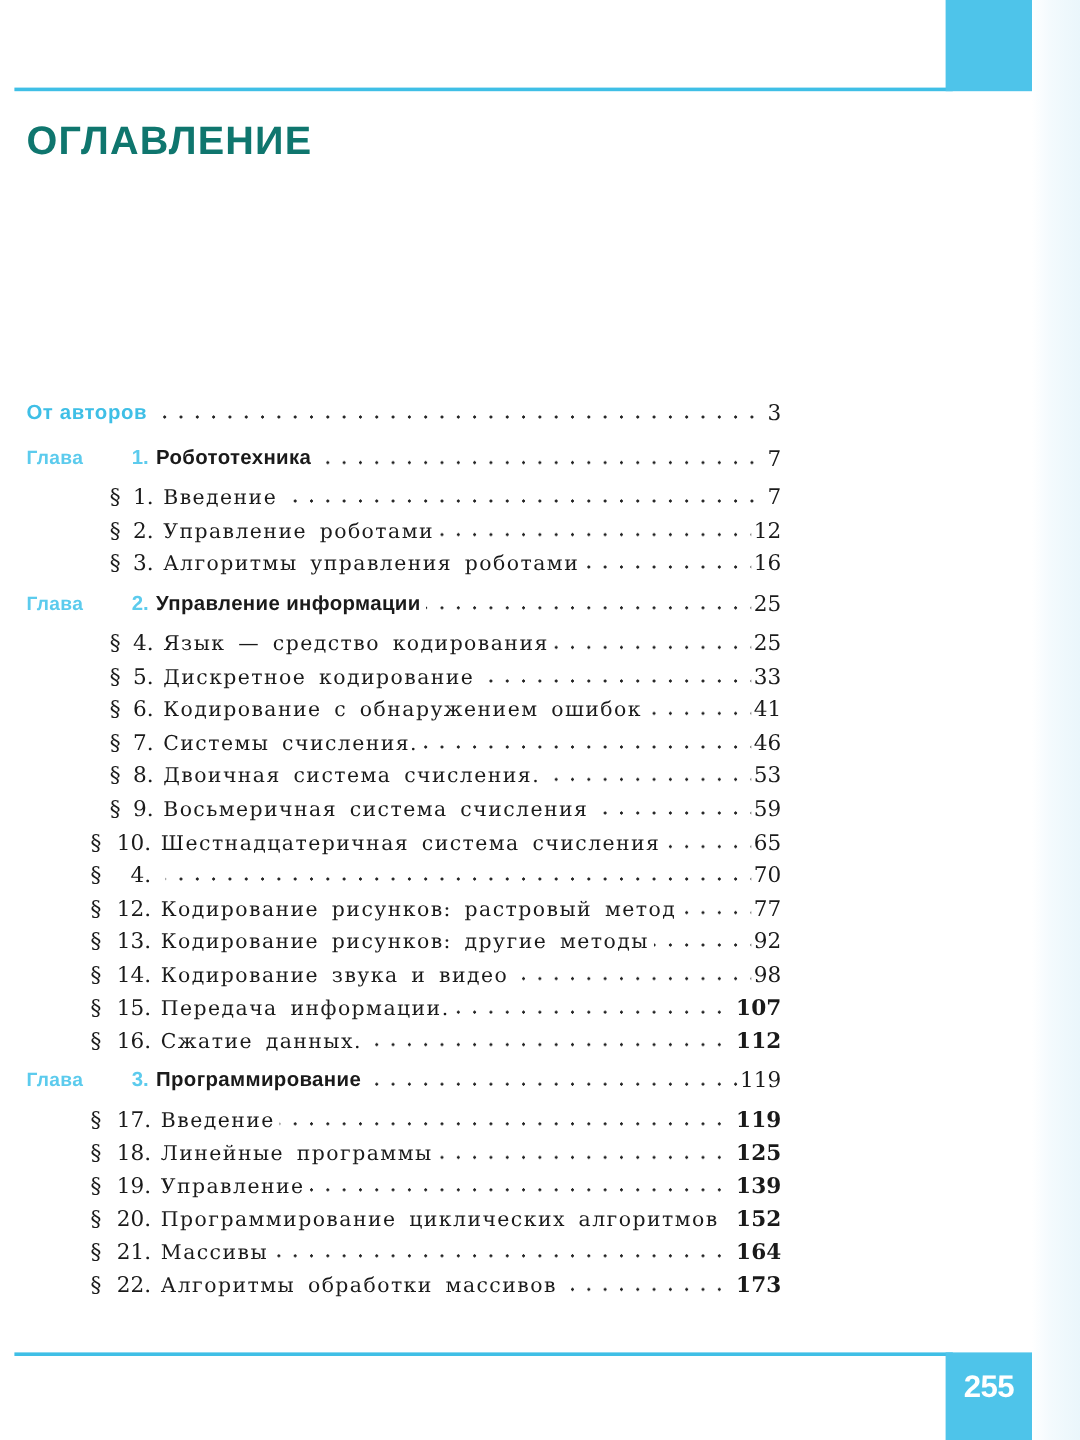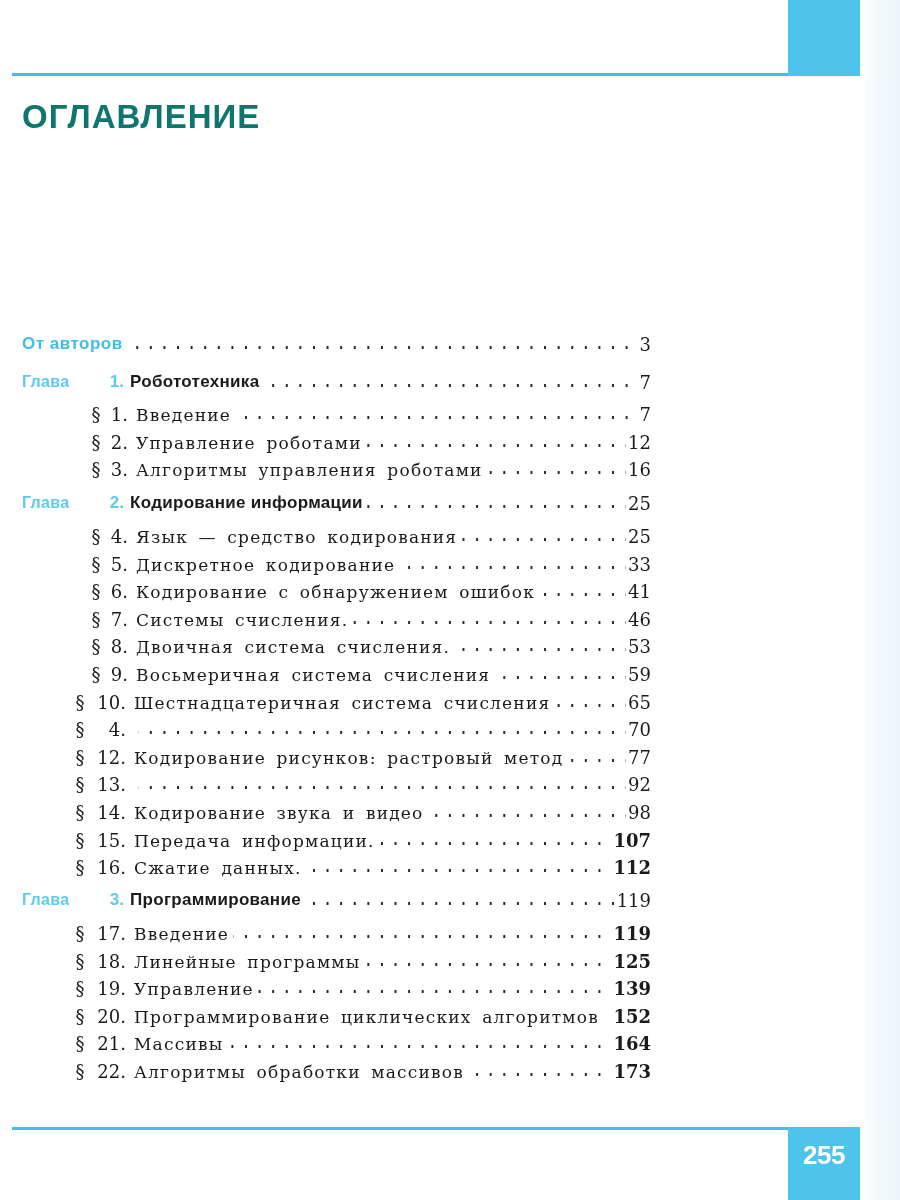--- a/index.html
+++ b/index.html
@@ -139,21 +139,21 @@
          <span class="sec-num" style="width:18px">3.</span>
          <span class="sec-title">Алгоритмы управления роботами</span>
       </div>
        <div class="dots"></div>
        <span class="page">16</span>
      </div>
     <div class="row" style="top:159px">
        <div class="label-wrap">
         <span class="chapter-word">Глава</span>
        <span class="chapter-num">2.</span>
-       <span class="chapter-title">Кодирование информации</span>
+       <span class="chapter-title">Управление информации</span>
       </div>
        <div class="dots"></div>
        <span class="page">25</span>
      </div>
     <div class="row" style="top:192px">
        <div class="label-wrap">
         <span class="sec-sign" style="margin-left:88px;margin-right:6px">§</span>
          <span class="sec-num" style="width:18px">4.</span>
          <span class="sec-title">Язык — средство кодирования</span>
       </div>
@@ -228,20 +228,21 @@
          <span class="sec-num" style="width:32px">12.</span>
          <span class="sec-title">Кодирование рисунков: растровый метод</span>
       </div>
        <div class="dots"></div>
        <span class="page">77</span>
      </div>
     <div class="row" style="top:440px">
        <div class="label-wrap">
         <span class="sec-sign" style="margin-left:72px;margin-right:6px">§</span>
          <span class="sec-num" style="width:32px">13.</span>
+         <span class="sec-title">Кодирование рисунков: другие методы</span>
       </div>
        <div class="dots"></div>
        <span class="page">92</span>
      </div>
     <div class="row" style="top:468px">
        <div class="label-wrap">
         <span class="sec-sign" style="margin-left:72px;margin-right:6px">§</span>
          <span class="sec-num" style="width:32px">14.</span>
          <span class="sec-title">Кодирование звука и видео</span>
       </div>

